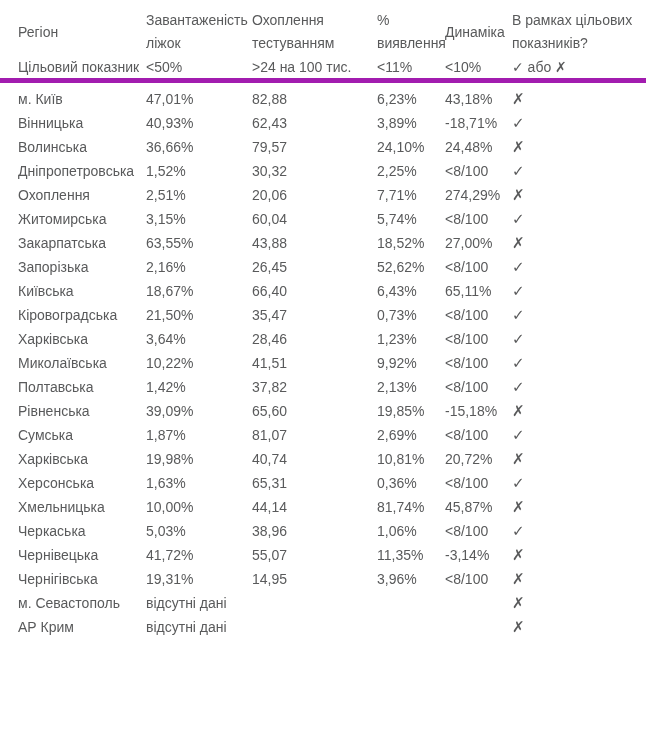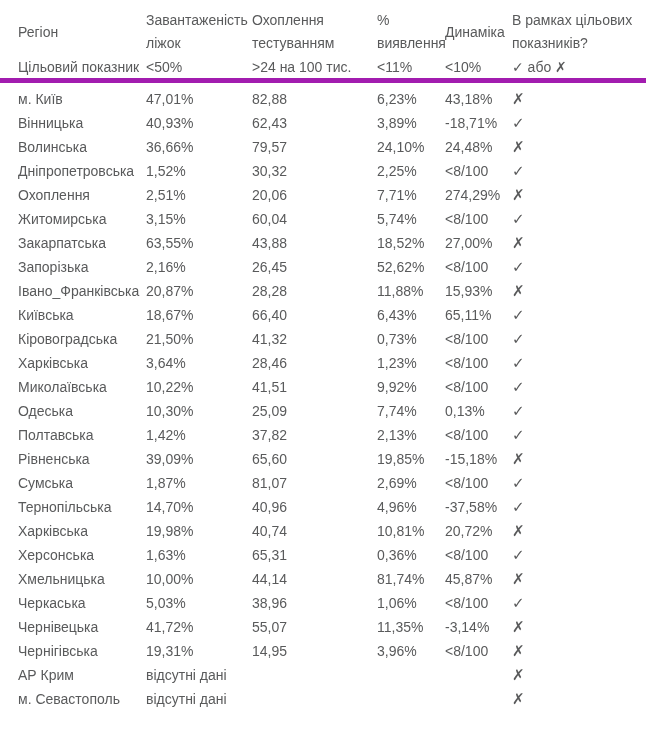--- a/index.html
+++ b/index.html
@@ -134,65 +134,49 @@
         </tr>
         <tr>
           <td class="first">Запорізька</td>
           <td>2,16%</td>
           <td>26,45</td>
           <td>52,62%</td>
           <td>&lt;8/100</td>
           <td class="status">✓</td>
         </tr>
         <tr>
-          <td class="first">Івано_Франківська</td>
-          <td>20,87%</td>
-          <td>28,28</td>
-          <td>11,88%</td>
-          <td>15,93%</td>
-          <td class="status">✗</td>
-        </tr>
-        <tr>
           <td class="first">Київська</td>
           <td>18,67%</td>
           <td>66,40</td>
           <td>6,43%</td>
           <td>65,11%</td>
           <td class="status">✓</td>
         </tr>
         <tr>
           <td class="first">Кіровоградська</td>
           <td>21,50%</td>
-          <td>41,32</td>
+          <td>35,47</td>
           <td>0,73%</td>
           <td>&lt;8/100</td>
           <td class="status">✓</td>
         </tr>
         <tr>
           <td class="first">Харківська</td>
           <td>3,64%</td>
           <td>28,46</td>
           <td>1,23%</td>
           <td>&lt;8/100</td>
           <td class="status">✓</td>
         </tr>
         <tr>
           <td class="first">Миколаївська</td>
           <td>10,22%</td>
           <td>41,51</td>
           <td>9,92%</td>
           <td>&lt;8/100</td>
-          <td class="status">✓</td>
-        </tr>
-        <tr>
-          <td class="first">Одеська</td>
-          <td>10,30%</td>
-          <td>25,09</td>
-          <td>7,74%</td>
-          <td>0,13%</td>
           <td class="status">✓</td>
         </tr>
         <tr>
           <td class="first">Полтавська</td>
           <td>1,42%</td>
           <td>37,82</td>
           <td>2,13%</td>
           <td>&lt;8/100</td>
           <td class="status">✓</td>
         </tr>
@@ -206,28 +190,20 @@
         </tr>
         <tr>
           <td class="first">Сумська</td>
           <td>1,87%</td>
           <td>81,07</td>
           <td>2,69%</td>
           <td>&lt;8/100</td>
           <td class="status">✓</td>
         </tr>
         <tr>
-          <td class="first">Тернопільська</td>
-          <td>14,70%</td>
-          <td>40,96</td>
-          <td>4,96%</td>
-          <td>-37,58%</td>
-          <td class="status">✓</td>
-        </tr>
-        <tr>
           <td class="first">Харківська</td>
           <td>19,98%</td>
           <td>40,74</td>
           <td>10,81%</td>
           <td>20,72%</td>
           <td class="status">✗</td>
         </tr>
         <tr>
           <td class="first">Херсонська</td>
           <td>1,63%</td>
@@ -262,29 +238,29 @@
         </tr>
         <tr>
           <td class="first">Чернігівська</td>
           <td>19,31%</td>
           <td>14,95</td>
           <td>3,96%</td>
           <td>&lt;8/100</td>
           <td class="status">✗</td>
         </tr>
         <tr>
+          <td class="first">м. Севастополь</td>
+          <td>відсутні дані</td>
+          <td></td>
+          <td></td>
+          <td></td>
+          <td class="status">✗</td>
+        </tr>
+        <tr>
           <td class="first">АР Крим</td>
-          <td>відсутні дані</td>
-          <td></td>
-          <td></td>
-          <td></td>
-          <td class="status">✗</td>
-        </tr>
-        <tr>
-          <td class="first">м. Севастополь</td>
           <td>відсутні дані</td>
           <td></td>
           <td></td>
           <td></td>
           <td class="status">✗</td>
         </tr>
       </tbody>
   </table>
 </div>
 

